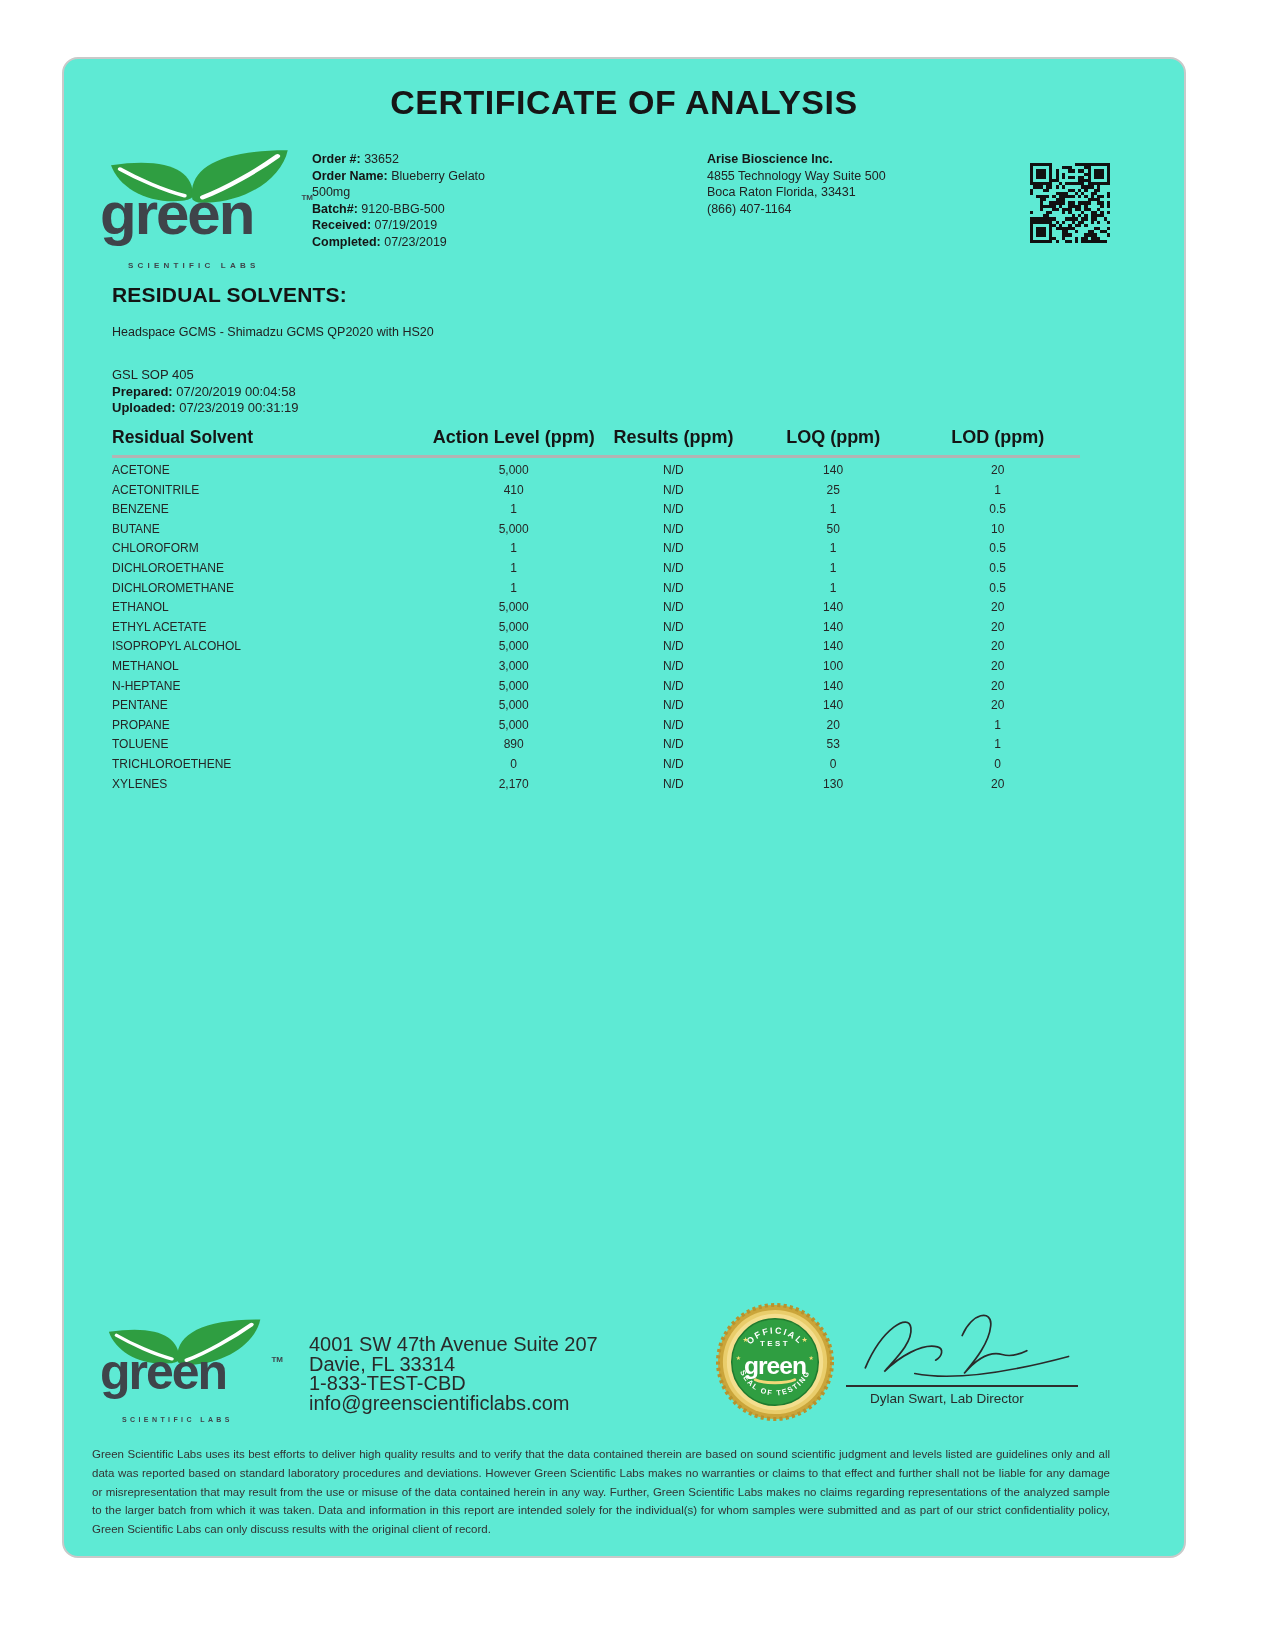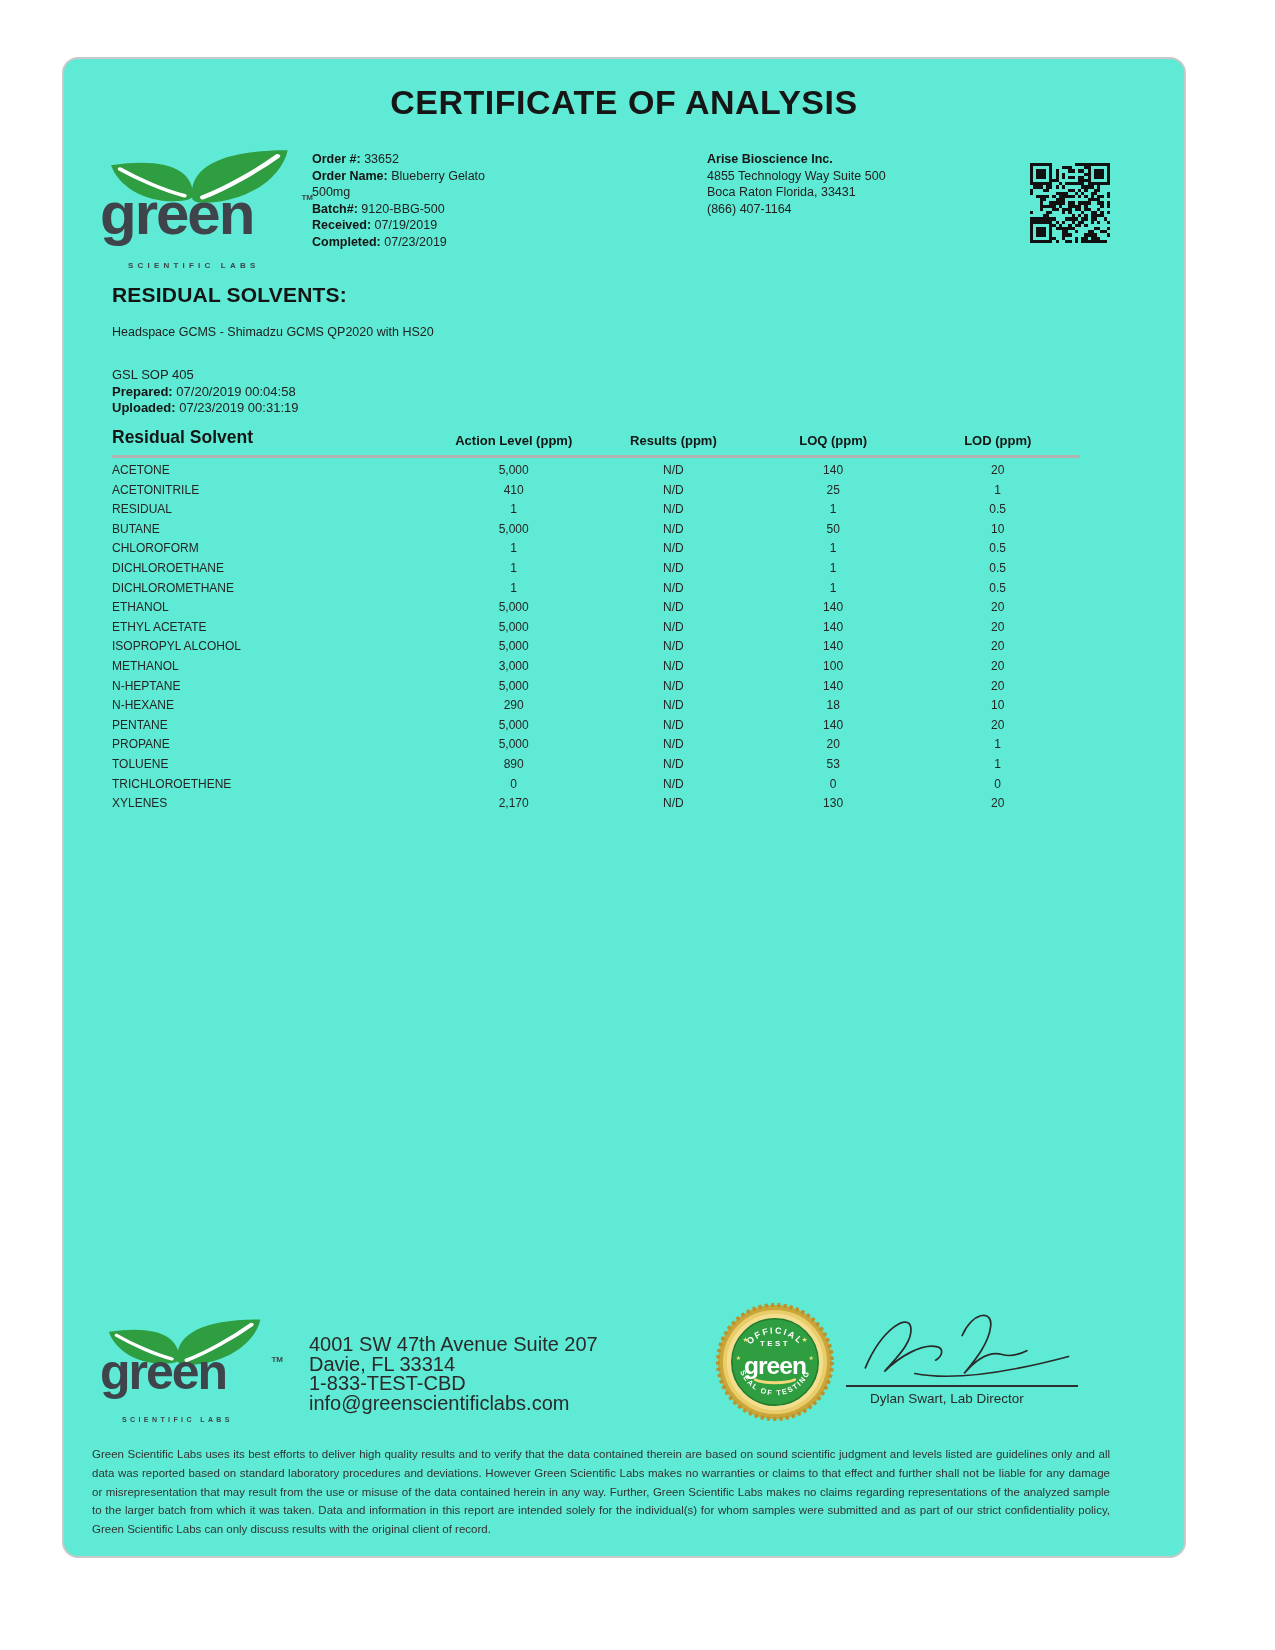--- a/index.html
+++ b/index.html
@@ -58,21 +58,21 @@
 
   
   .section-title{left:48px;top:224px;font-size:21px;font-weight:bold;color:#141414;letter-spacing:0.2px;}
   .method-line{left:48px;top:266px;font-size:12.5px;color:#222;}
   .sop-block{left:48px;top:308px;font-size:13px;line-height:16.5px;color:#222;}
 
   
   .solvent-table-wrap{left:48px;top:368px;width:968px;}
   table.solvent{width:100%;border-collapse:collapse;}
   table.solvent th{
-    font-weight:bold;font-size:13px;color:#151515;vertical-align:bottom;
+    font-weight:bold;font-size:18px;color:#151515;vertical-align:bottom;
     padding:0 0 7px 0;border-bottom:3px solid #b3b3b3;
   }
   table.solvent th.col-solvent{font-size:17.5px;text-align:left;width:33%;}
   table.solvent th.c2{width:17%;}
   table.solvent th.c3{width:16%;margin-top:32px;}
   table.solvent th.c4{width:17%;}
   table.solvent th.c5{width:17%;}
   table.solvent td{font-size:12px;color:#262626;padding:2.8px 0;}
   table.solvent td.col-name{text-align:left;}
   table.solvent td.col-num{text-align:center;}
@@ -481,21 +481,21 @@
             <td class="col-num">20</td>
           </tr>
           <tr>
             <td class="col-name">ACETONITRILE</td>
             <td class="col-num">410</td>
             <td class="col-num">N/D</td>
             <td class="col-num">25</td>
             <td class="col-num">1</td>
           </tr>
           <tr>
-            <td class="col-name">RESIDUAL</td>
+            <td class="col-name">BENZENE</td>
             <td class="col-num">1</td>
             <td class="col-num">N/D</td>
             <td class="col-num">1</td>
             <td class="col-num">0.5</td>
           </tr>
           <tr>
             <td class="col-name">BUTANE</td>
             <td class="col-num">5,000</td>
             <td class="col-num">N/D</td>
             <td class="col-num">50</td>
@@ -549,27 +549,20 @@
             <td class="col-num">N/D</td>
             <td class="col-num">100</td>
             <td class="col-num">20</td>
           </tr>
           <tr>
             <td class="col-name">N-HEPTANE</td>
             <td class="col-num">5,000</td>
             <td class="col-num">N/D</td>
             <td class="col-num">140</td>
             <td class="col-num">20</td>
-          </tr>
-          <tr>
-            <td class="col-name">N-HEXANE</td>
-            <td class="col-num">290</td>
-            <td class="col-num">N/D</td>
-            <td class="col-num">18</td>
-            <td class="col-num">10</td>
           </tr>
           <tr>
             <td class="col-name">PENTANE</td>
             <td class="col-num">5,000</td>
             <td class="col-num">N/D</td>
             <td class="col-num">140</td>
             <td class="col-num">20</td>
           </tr>
           <tr>
             <td class="col-name">PROPANE</td>

